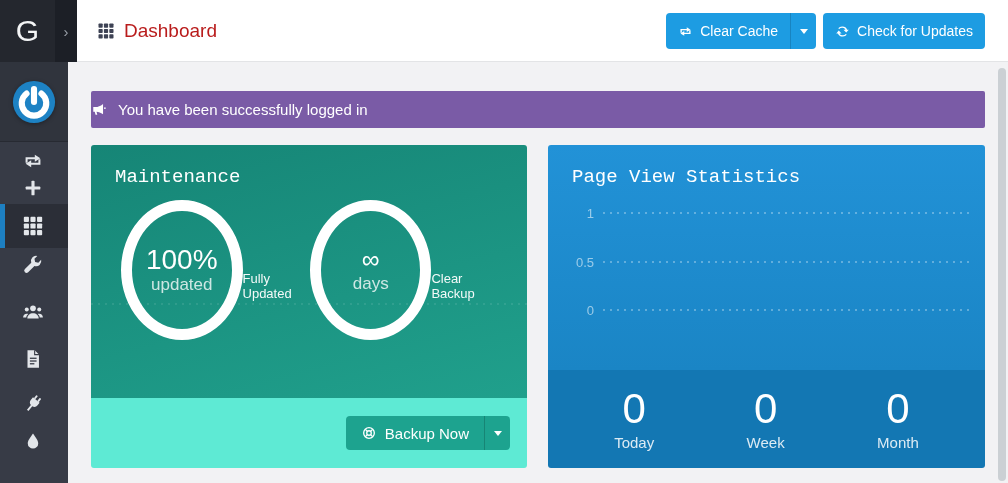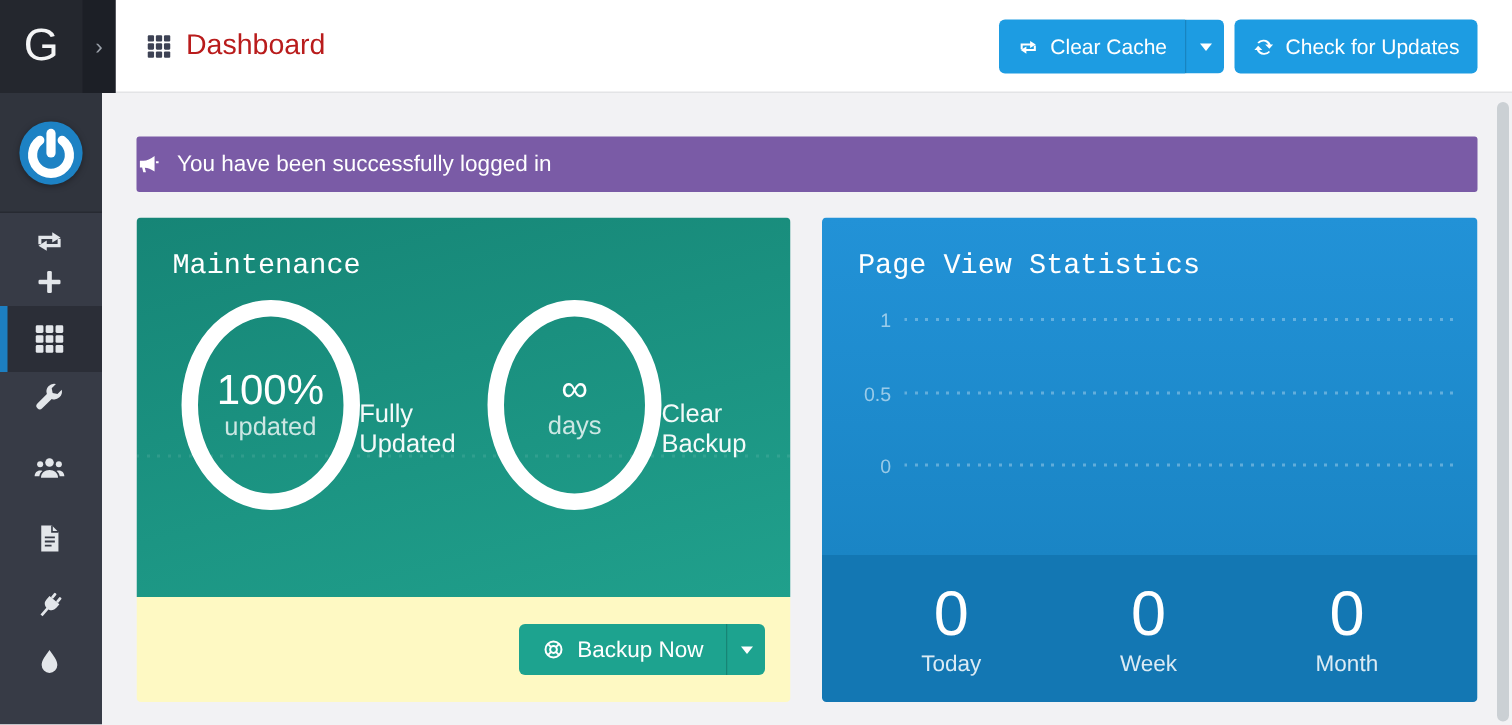--- a/index.html
+++ b/index.html
@@ -57,22 +57,22 @@
   .p-maint { width:436px; }
   .m-body { height:253px; background:linear-gradient(165deg,#168576 0%,#20a08c 100%); position:relative; }
   .m-dotline { position:absolute; left:0; right:0; top:158px; height:2px;
                background:repeating-linear-gradient(to right,rgba(255,255,255,.09) 0 2px,transparent 2px 7px); }
   .rings { display:flex; justify-content:space-around; padding:0 30px; margin-top:12px; position:relative; }
   .circle-block { display:flex; align-items:center; }
   .ring { width:140px; height:140px; border:11px solid #fff; border-radius:50%;
           display:flex; flex-direction:column; align-items:center; justify-content:center; }
   .ring-value { font-size:28px; line-height:1.1; }
   .ring-sub { font-size:17px; color:rgba(255,255,255,.78); }
-  .ring-caption { margin-top:32px; font-size:17px; color:rgba(255,255,255,.95); }
-  .m-footer { height:82px; background:#fef9c3; position:relative;padding-left:40px; }
+  .ring-caption { margin-top:32px; font-size:13px; color:rgba(255,255,255,.95); }
+  .m-footer { height:82px; background:#5eead4; position:relative;padding-left:40px; }
   .backup-group { position:absolute; right:17px; top:18px; height:34px; display:flex; }
   .bk { display:flex; align-items:center; background:#1da38f; border:none; color:#fff;
         font-size:15px; font-family:inherit; cursor:pointer; }
   .bk-main { gap:8px; padding:0 15px; border-radius:4px 0 0 4px; }
   .bk-main svg { width:16px; height:16px; }
   .bk-caret { width:26px; justify-content:center; border-left:1px solid rgba(0,0,0,.18); border-radius:0 4px 4px 0; }
 
   
   .p-stats { width:437px; }
   .s-body { height:225px; background:linear-gradient(180deg,#2292d7 0%,#1a85c5 100%); position:relative; }

